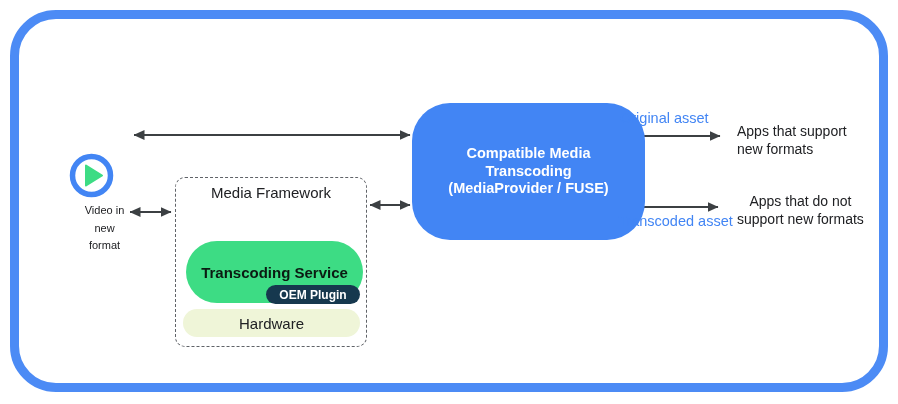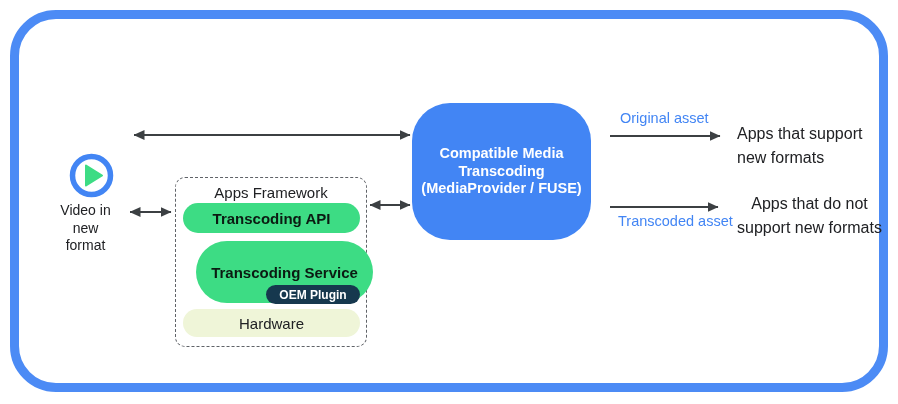--- a/index.html
+++ b/index.html
@@ -8,62 +8,62 @@
     font-family:"Liberation Sans", sans-serif; overflow:hidden; color:#202124;
   }
   .outer-border {
     position:absolute; left:10px; top:10px; width:878px; height:382px;
     border:9px solid #4c8bf5; border-radius:46px; box-sizing:border-box;
   }
   .arrows { position:absolute; left:0; top:0; pointer-events:none; }
   .arrows line { stroke:#3c4043; stroke-width:2.2; }
   .play-icon { position:absolute; left:69px; top:153px; width:45px; height:45px; }
   .video-label {
-    position:absolute; left:38px; top:202px; width:95px; text-align:center;
-    font-size:14px; line-height:17.5px; white-space:pre-line;
+    position:absolute; left:57px; top:202px; width:95px; text-align:center;
+    font-size:11px; line-height:17.5px; white-space:pre-line;
   }
   .mf-box {
     position:absolute; left:175px; top:177px; width:192px; height:170px;
     border:1.5px dashed #606368; border-radius:10px; box-sizing:border-box;
   }
   .mf-title {
     position:absolute; top:6px; left:0; right:0; text-align:center;
     font-size:15px; color:#202124;
   }
   .pill {
     position:absolute; border-radius:999px; display:flex;
     align-items:center; justify-content:center; box-sizing:border-box;
   }
   .pill-api {
     left:7px; top:25px; width:177px; height:30px; background:#3ddc84;
     font-weight:bold; font-size:15px; color:#0b1b12;
   }
   .pill-service {
-    left:20px; top:63px; width:177px; height:62px; background:#3ddc84;
+    left:10px; top:63px; width:177px; height:62px; background:#3ddc84;
     font-weight:bold; font-size:15px; color:#0b1b12;
   }
   .pill-oem {
     left:90px; top:107px; width:94px; height:19px; background:#16384e;
     color:#ffffff; font-weight:bold; font-size:12px;
   }
   .pill-hardware {
     left:7px; top:131px; width:177px; height:28px; background:#eff5d8;
     font-size:15px; color:#202124;
   }
   .blue-box {
-    position:absolute; left:412px; top:103px; width:179px; height:137px;
+    position:absolute; left:412px; top:103px; width:233px; height:137px;
     background:#4285f4; border-radius:38px; color:#ffffff; font-weight:bold;
     font-size:14.5px; line-height:17.5px; text-align:center;
     display:flex; align-items:center; justify-content:center; white-space:pre-line;
   }
   .asset-label { position:absolute; color:#4285f4; font-size:14.5px; }
   .asset-original { left:620px; top:110px; }
   .asset-transcoded { left:618px; top:213px;text-align:center; }
   .apps-label {
-    position:absolute; color:#202124; font-size:16px; line-height:24px;
+    position:absolute; color:#202124; font-size:14px; line-height:18px;
     white-space:pre-line;
   }
   .apps-support { left:737px; top:122px; }
   .apps-nosupport { left:737px; top:192px;text-align:center; }
 </style>
 </head>
 <body>
 
 <div class="canvas">
 
@@ -85,22 +85,21 @@
   <svg class="play-icon" viewBox="0 0 45 45">
     <circle cx="22.5" cy="22.5" r="19" fill="#ffffff" stroke="#4285f4" stroke-width="5.5"></circle>
     <path d="M17 12.5 L33 22.5 L17 32.5 z" fill="#3ddc84" stroke="#3ddc84" stroke-width="2" stroke-linejoin="round"></path>
   </svg>
 
   <div class="video-label">Video in
 new
 format</div>
 
   <div class="mf-box">
-    <div class="mf-title">Apps Framework</div>
-    <div class="pill pill-api">Transcoding API</div>
+    <div class="mf-title">Media Framework</div>
     <div class="pill pill-service">Transcoding Service</div>
     <div class="pill pill-hardware">Hardware</div>
     <div class="pill pill-oem">OEM Plugin</div>
   </div>
 
   <div class="blue-box">Compatible Media
 Transcoding
 (MediaProvider / FUSE)</div>
 
   <div class="asset-label asset-original">Original asset</div>

